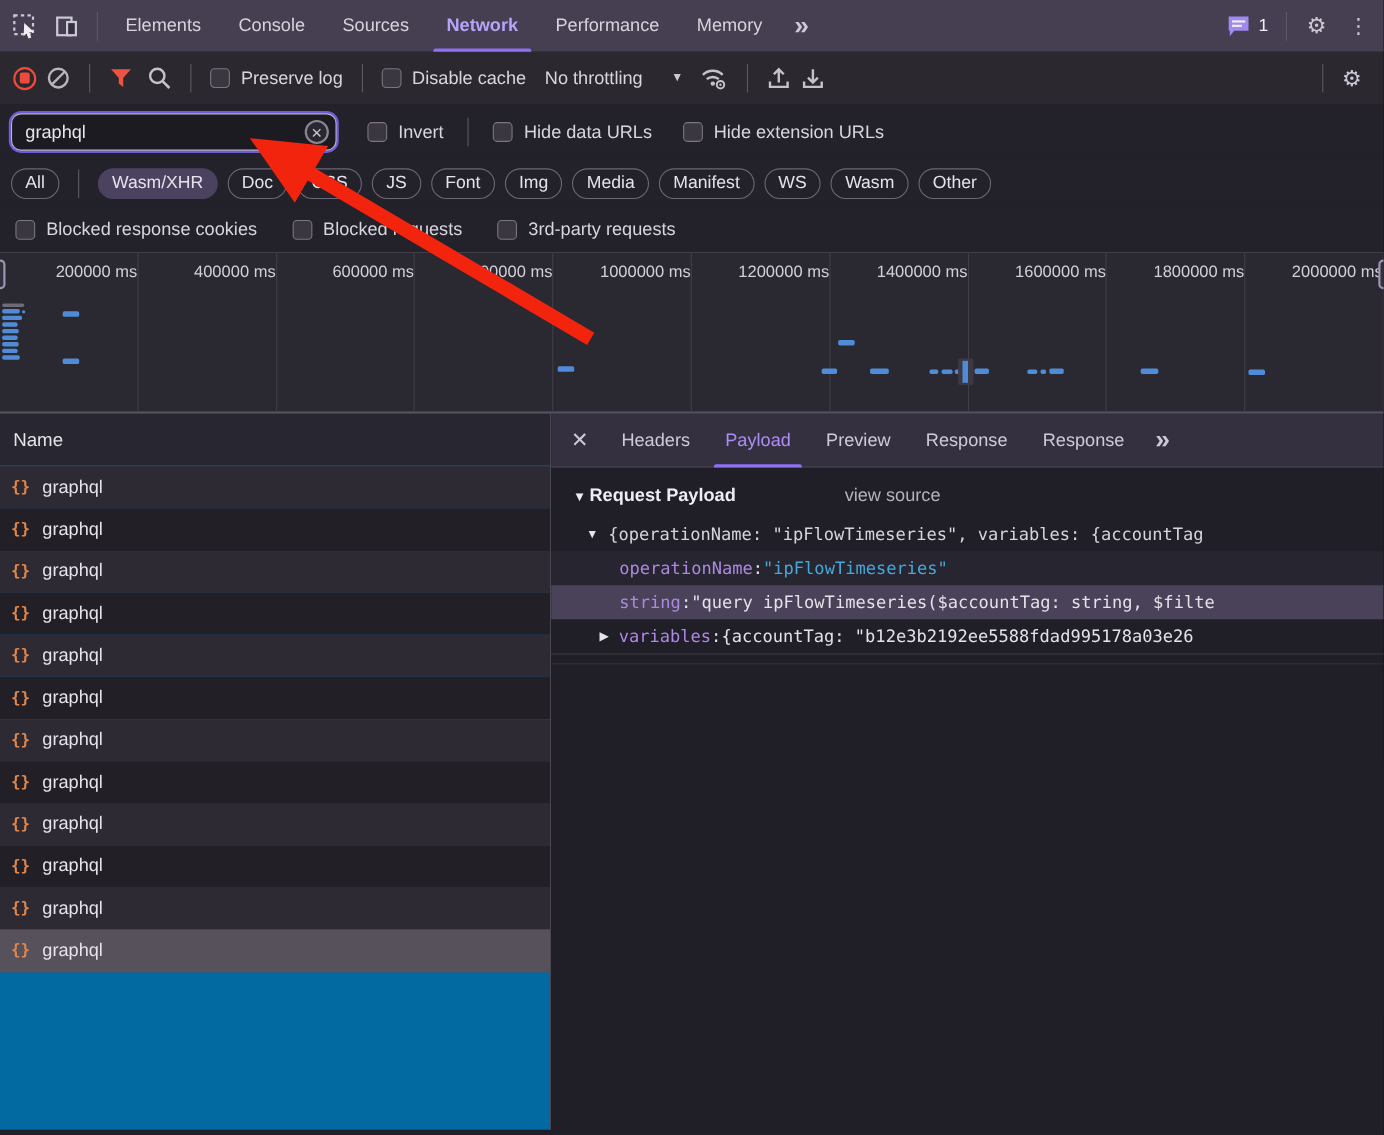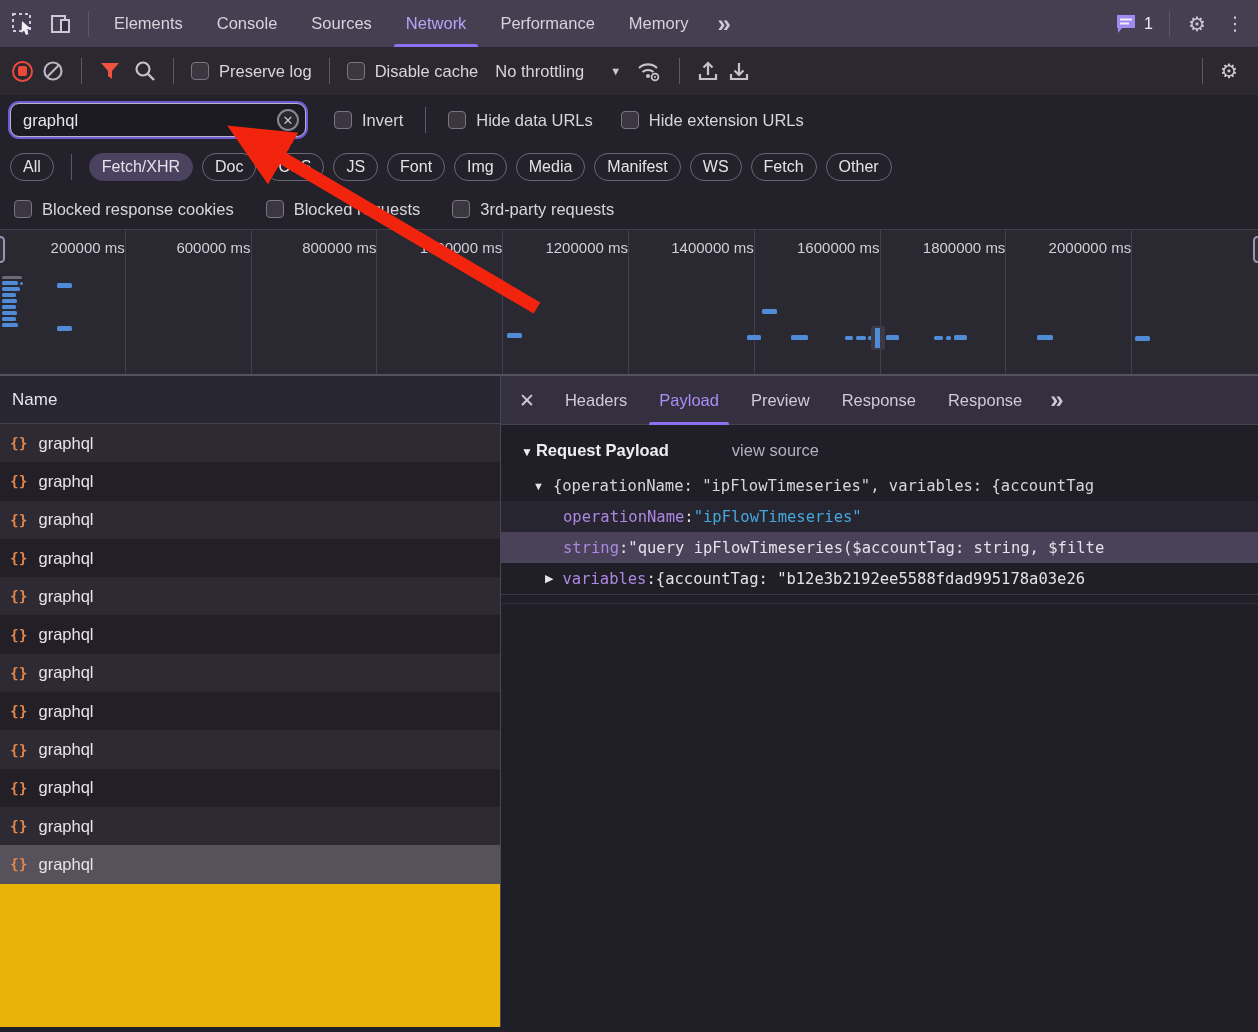--- a/index.html
+++ b/index.html
@@ -7,21 +7,21 @@
   #app{
     width:1258px; height:1032px; position:relative; overflow:hidden;
     background:var(--bg-main,#211f27); color:#dad6e0;
     font-family:"Liberation Sans", sans-serif;
   }
   
   .tabbar{ height:47px; background:var(--bg-top,#463f51); display:flex; align-items:center; padding:0 4px;}
   .tabbar .spacer{ flex:1; }
   .icon-btn{ width:38px; height:47px; display:flex; align-items:center; justify-content:center; }
   .tab{ padding:0 17px; height:47px; line-height:47px; font-size:16.5px; color:#d7d3dd; position:relative; cursor:default; white-space:nowrap;}
-  .tab.active{ color:var(--accent-text,#b6a4f9); }
+  .tab.active{ color:var(--accent-text,#b6a4f9);font-weight:bold; }
   .tab.active::after{ content:""; position:absolute; left:5px; right:5px; bottom:0; height:3px; background:var(--accent,#8f6ff2); border-radius:2px 2px 0 0; }
   .vdiv{ width:1px; height:26px; background:#5d5865; margin:0 8px; flex:0 0 auto;}
   .glyph{ color:#cdc8d6; font-size:20px; }
   .kebab{ font-size:19px; letter-spacing:0; color:#cdc8d6; }
   .more-chevron{ font-size:24px; color:#cdc8d6; padding:0 12px; font-weight:bold;}
   .issues{ display:flex; align-items:center; gap:7px; padding:0 8px; color:#efecf3; font-size:16px;}
   
   .toolbar2{ height:48px; background:#2b2830; display:flex; align-items:center; padding:0 12px; gap:9px; }
   .rec{ width:21px; height:21px; border:2.5px solid var(--record-red,#ee4a3c); border-radius:50%; display:flex; align-items:center; justify-content:center;}
   .rec i{ width:9px; height:10px; background:var(--record-red,#ee4a3c); border-radius:2px; display:block;}
@@ -51,38 +51,38 @@
   .tcol{ width:125.8px; flex:0 0 auto; border-right:1px solid #423e4a; font-size:15px; color:#d3cfd9;
     text-align:right; padding-top:9px; white-space:nowrap; overflow:hidden;}
   .bar{ position:absolute; border-radius:1.5px; }
   .bar.b{ background:var(--bar-blue,#4f8bd6); }
   .bar.g{ background:#6f6b76; }
   .selmark{ position:absolute; background:#3c3945; border-radius:2px; }
   .selmark i{ position:absolute; left:4px; top:2px; width:5px; bottom:2px; background:var(--bar-blue,#4f8bd6); display:block;}
   .handle{ position:absolute; width:9px; height:27px; border:2px solid #9a94b5; border-radius:5px; background:#34313c; top:6px;}
   
   .main{ display:flex; height:651px; }
-  .left{ width:501px; flex:0 0 auto; border-right:1px solid #4a4651; background:#eab308; display:flex; flex-direction:column;}
+  .left{ width:501px; flex:0 0 auto; border-right:1px solid #4a4651; background:#0369a1; display:flex; flex-direction:column;}
   .lhead{ height:48px; line-height:47px; padding-left:12px; font-size:17px; background:#282630; border-bottom:1px solid #47434e; color:#e6e3ea;}
   .req{ height:38.3px; flex:0 0 auto; display:flex; align-items:center; padding-left:10px; gap:11px; font-size:16.5px; color:#e6e3ea;}
   .req.odd{ background:#2d2a33; } .req.even{ background:#221f27; }
   .req.selected{ background:var(--row-selected,#56515a); }
   .json-ic{ color:var(--icon-orange,#e0864a); font-family:"DejaVu Sans Mono", monospace; font-weight:bold; font-size:14.5px; }
   
   .right{ flex:1; display:flex; flex-direction:column; background:#201e26; overflow:hidden;}
   .dtabs{ height:49px; background:#353040; display:flex; align-items:center; border-bottom:1px solid #47434e; padding-left:10px;}
   .close-x{ font-size:19px; color:#cfcad8; padding:0 14px 0 8px; }
   .dtab{ padding:0 16px; height:49px; line-height:49px; font-size:16.5px; color:#cfcad8; position:relative; white-space:nowrap;}
   .dtab.active{ color:#ab8df6; }
   .dtab.active::after{ content:""; position:absolute; left:6px; right:6px; bottom:0; height:3px; background:var(--accent,#8f6ff2); border-radius:2px 2px 0 0;}
   .payload{ padding-top:13px; }
   .phead{ display:flex; align-items:baseline; padding:3px 0 10px 20px; }
   .ptitle{ font-weight:bold; font-size:16.5px; color:#efecf3; }
   .tri{ color:#efecf3; font-size:12px; margin-right:3px; }
-  .viewsrc{ margin-left:63px; color:#b6b1bf; font-size:16.5px; }
+  .viewsrc{ margin-left:99px; color:#b6b1bf; font-size:16.5px; }
   .prow{ font-family:"DejaVu Sans Mono", monospace; font-size:15.5px; height:31px; display:flex; align-items:center;
     white-space:nowrap; overflow:hidden; color:#d8d4de;}
   .prow .tri2{ font-size:11px; color:#e6e3ea; margin-right:9px; font-family:"Liberation Sans",sans-serif;}
   .summary{ padding-left:32px; }
   .kv{ padding-left:62px; }
   .kv.pfx{ padding-left:44px; }
   .kv .k{ color:var(--key-purple,#ad88e2); }
   .kv .v-str{ color:var(--string-cyan,#45a8dc); }
   .kv .v-plain{ color:#e4e1ea; }
   .kv.sel{ background:var(--payload-selected,#494259); }
@@ -214,50 +214,51 @@
     </label>
     <label class="chk" style="margin-left:14px;">
       <span class="cb"></span>
       <span>Hide extension URLs</span>
     </label>
   </div>
 
   <div class="chiprow" id="chiprow">
       <span class="chip">All</span>
       <span class="vdiv"></span>
-      <span class="chip active">Fetch/XHR</span>
+      <span class="chip active">Wasm/XHR</span>
       <span class="chip">Doc</span>
       <span class="chip">CSS</span>
       <span class="chip">JS</span>
       <span class="chip">Font</span>
       <span class="chip">Img</span>
       <span class="chip">Media</span>
       <span class="chip">Manifest</span>
       <span class="chip">WS</span>
-      <span class="chip">Fetch</span>
+      <span class="chip">Wasm</span>
       <span class="chip">Other</span>
     </div>
 
   <div class="checkrow" id="checkrow">
       <label class="chk">
         <span class="cb"></span>
         <span>Blocked response cookies</span>
       </label>
       <label class="chk">
         <span class="cb"></span>
         <span>Blocked requests</span>
       </label>
       <label class="chk">
         <span class="cb"></span>
         <span>3rd-party requests</span>
       </label>
     </div>
 
   <div class="timeline" id="timeline">
       <div class="tcol">200000 ms</div>
+      <div class="tcol">400000 ms</div>
       <div class="tcol">600000 ms</div>
       <div class="tcol">800000 ms</div>
       <div class="tcol">1000000 ms</div>
       <div class="tcol">1200000 ms</div>
       <div class="tcol">1400000 ms</div>
       <div class="tcol">1600000 ms</div>
       <div class="tcol">1800000 ms</div>
       <div class="tcol">2000000 ms</div>
       <div class="bar g" style="left: 2px; top: 46px; width: 20px; height: 3px;"></div>
       <div class="bar b" style="left: 2px; top: 51px; width: 16px; height: 4px;"></div>

